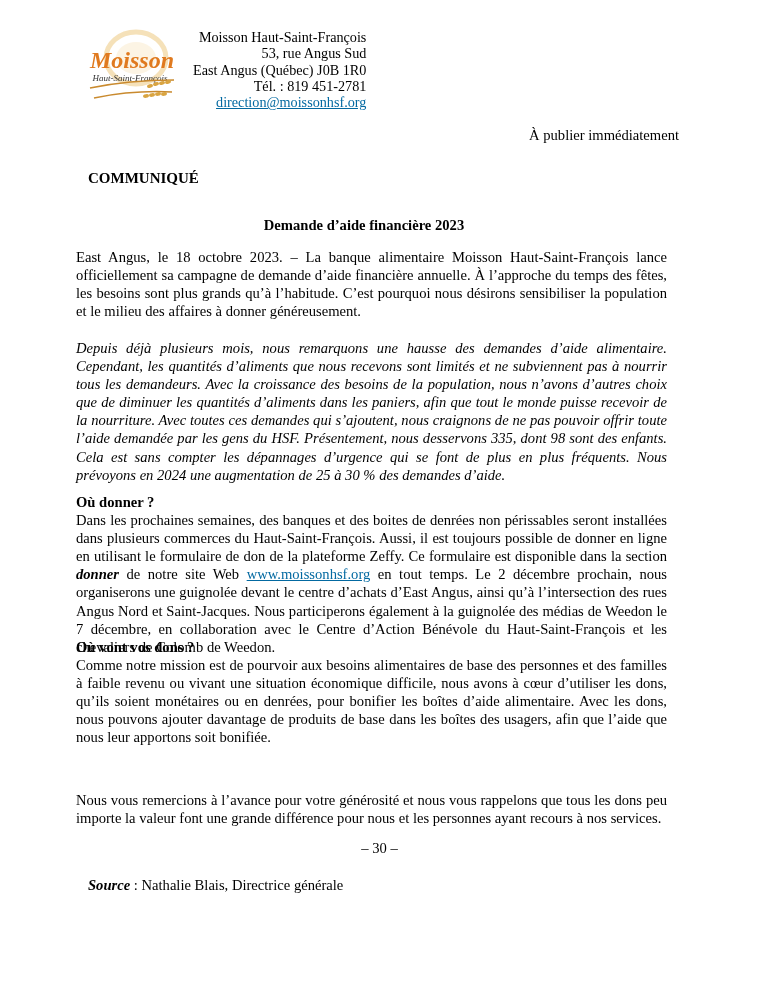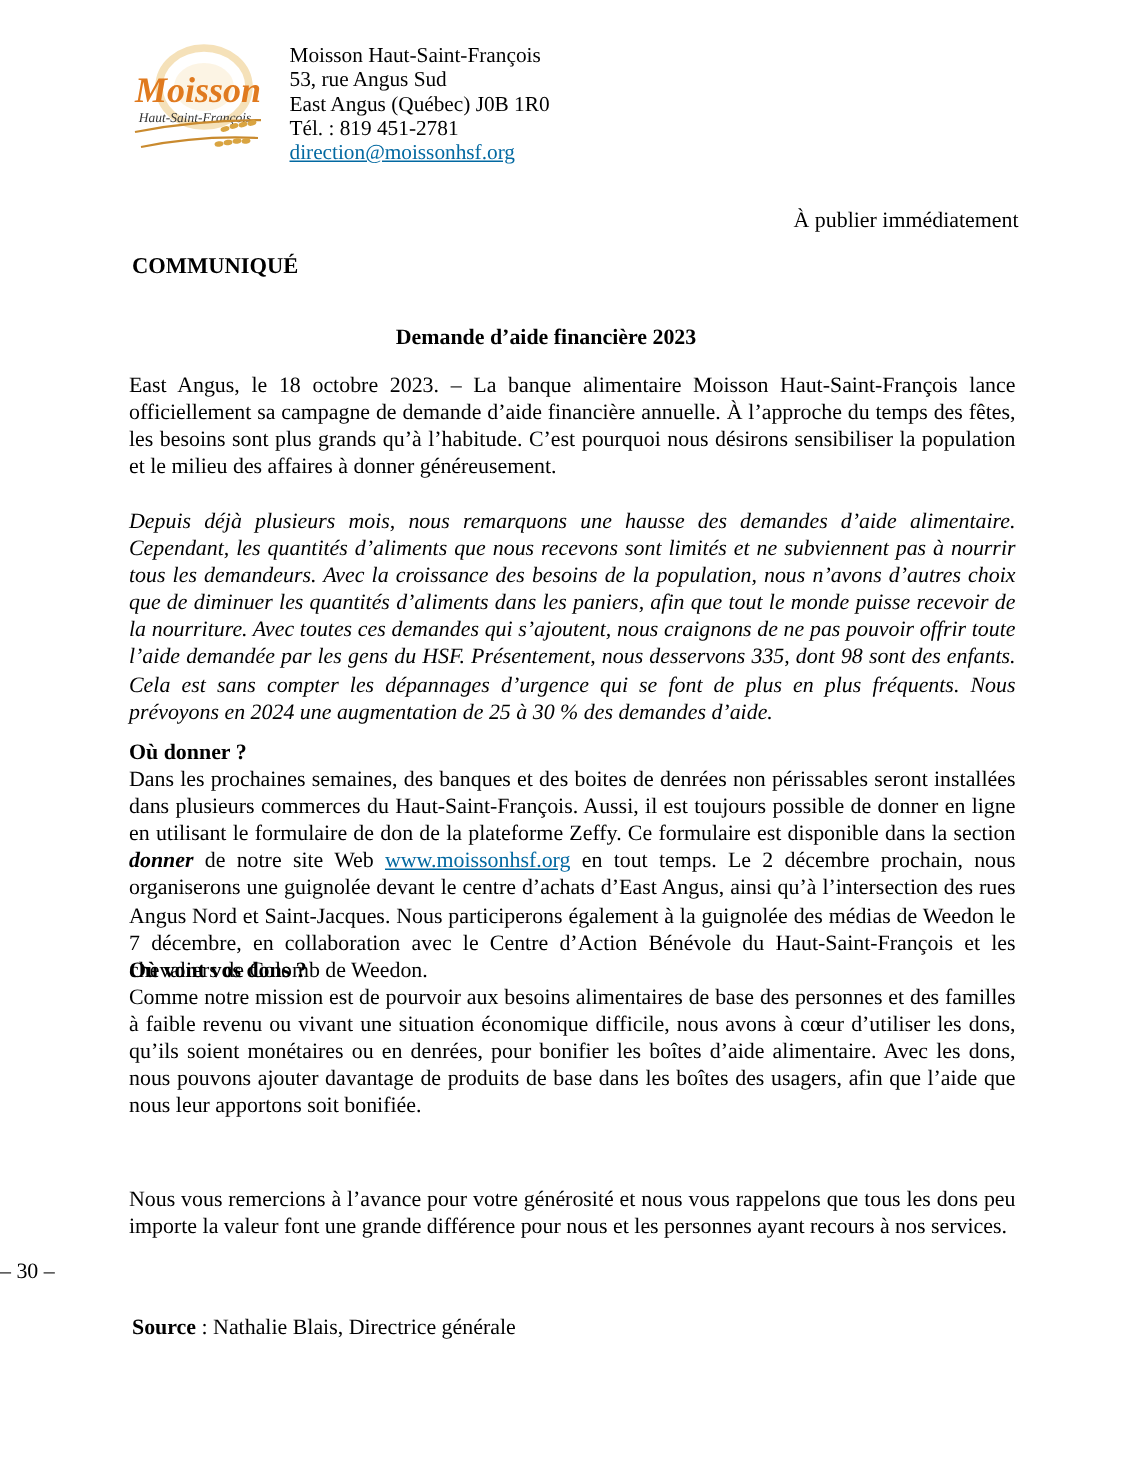--- a/index.html
+++ b/index.html
@@ -1,36 +1,36 @@
 <!DOCTYPE html>
 <html><head>
 <meta charset="utf-8">
 <style>
   html, body { margin: 0; padding: 0; background: #ffffff; }
   body { width: 759px; height: 986px; position: relative; overflow: hidden;
          font-family: "Liberation Serif", "DejaVu Serif", serif; color: #000; font-size: 14.6px; }
   .abs { position: absolute; }
   .logo { left: 84px; top: 28px; width: 96px; height: 86px; }
-  .addr { left: 193px; top: 29px; line-height: 16.3px; font-size: 14.2px; }
+  .addr { left: 193px; top: 29px; line-height: 16.3px; font-size: 14.2px; text-align: right; }
   .addr div { white-space: nowrap; }
   a.link { color: #0369a1; text-decoration: underline; }
-  .publish { right: 80px; top: 139px; font-size: 14.6px; }
+  .publish { right: 80px; top: 127px; font-size: 14.6px; }
   .communique { left: 88px; top: 170px; font-weight: bold; font-size: 15px; }
   .title { left: 0; width: 728px; top: 217px; text-align: center; font-weight: bold; font-size: 14.6px; }
-  .body { left: 86px; width: 591px; }
+  .body { left: 76px; width: 591px; }
   .para { text-align: justify; line-height: 18.1px; margin: 0; font-size: 14.6px; }
   .heading { font-weight: bold; line-height: 18.1px; font-size: 14.6px; }
   .p1 { top: 248px; }
   .p2 { top: 339px; font-style: italic; }
   .p3 { top: 493px; }
   .p4 { top: 638px; }
   .p5 { top: 791px; }
-  .sep { left: 0; width: 759px; top: 840px; text-align: left; font-size: 14.6px; }
+  .sep { left: 0; width: 759px; top: 840px; text-align: center; font-size: 14.6px; }
   .footer { left: 88px; top: 876px; line-height: 18px; font-size: 14.6px; }
-  .footer b { font-weight: bold; }
+  .footer b { font-weight: bold; font-style: italic; }
 </style>
 </head>
 <body>
 
 <div class="abs logo">
   <svg width="96" height="86" viewBox="0 0 96 86">
     <ellipse cx="52" cy="30" rx="30" ry="26" fill="none" stroke="#f3d9a8" stroke-width="5" opacity="0.8"></ellipse>
     <ellipse cx="52" cy="30" rx="20" ry="16" fill="#fbefd8" opacity="0.7"></ellipse>
     <text x="48" y="40" text-anchor="middle" font-family="Liberation Serif, serif" font-style="italic" font-weight="bold" font-size="24" fill="#e07a1f">Moisson</text>
     <text x="46" y="53" text-anchor="middle" font-family="Liberation Serif, serif" font-style="italic" font-size="9" fill="#333">Haut-Saint-François</text>

